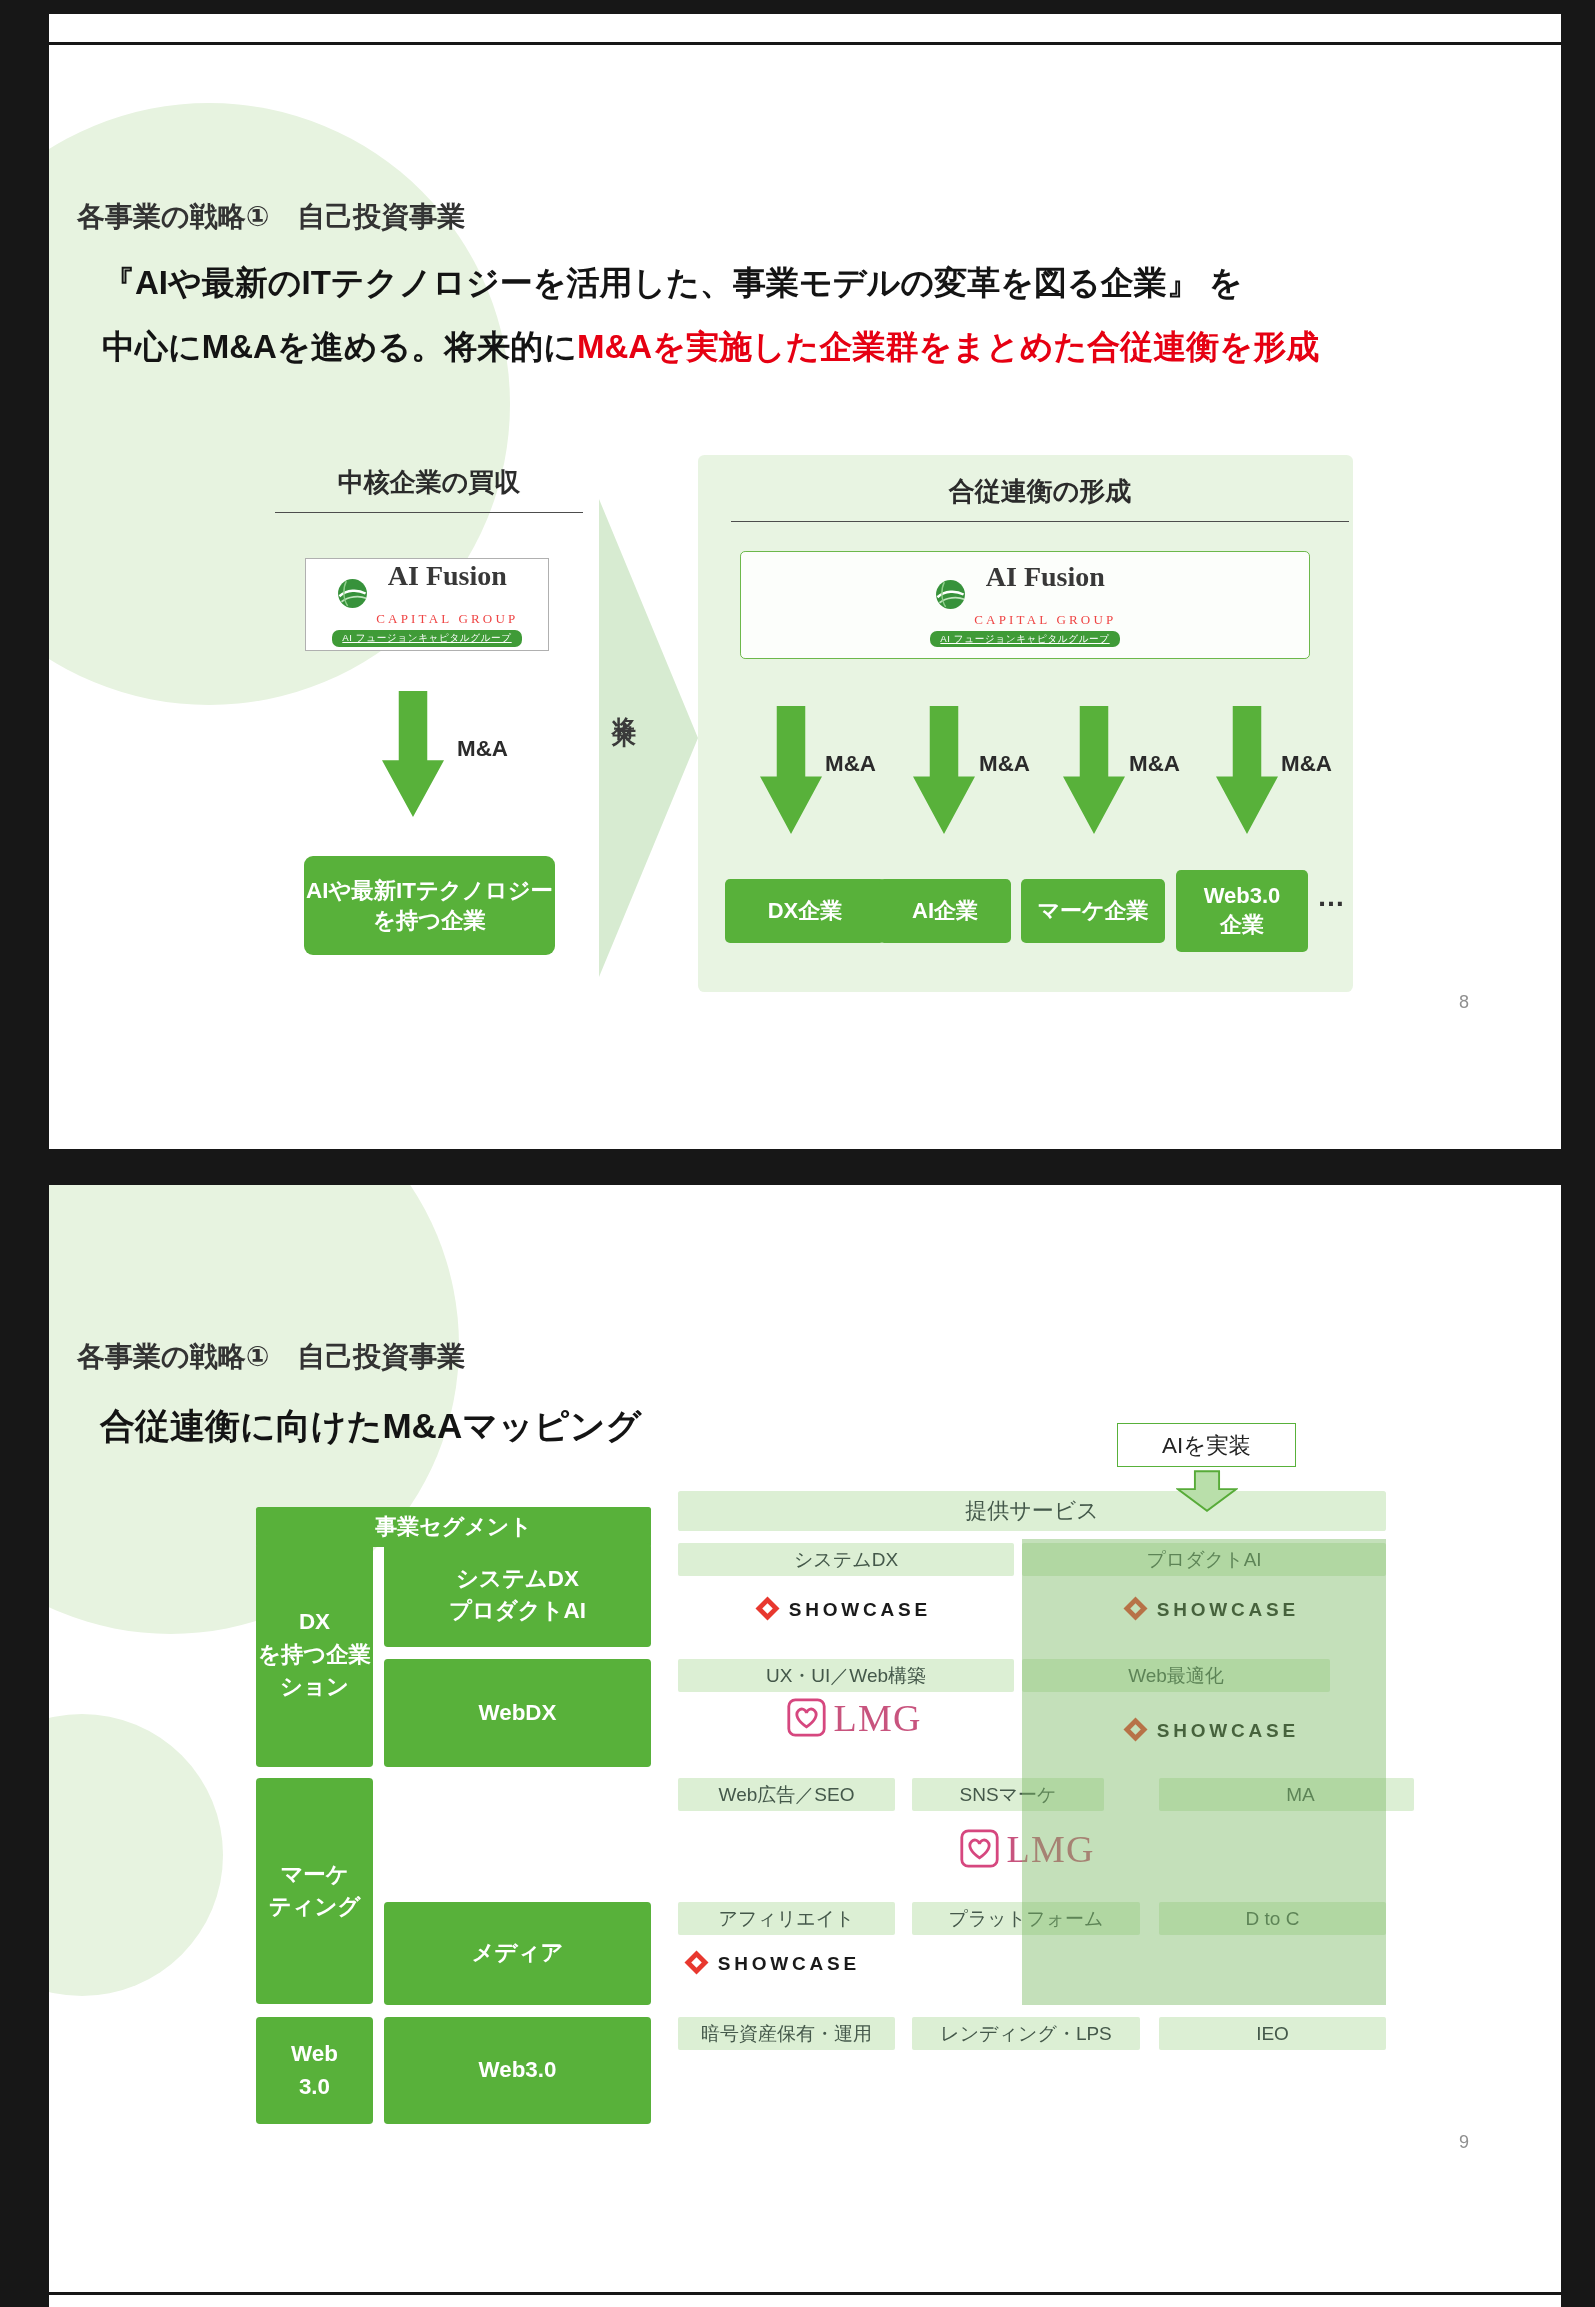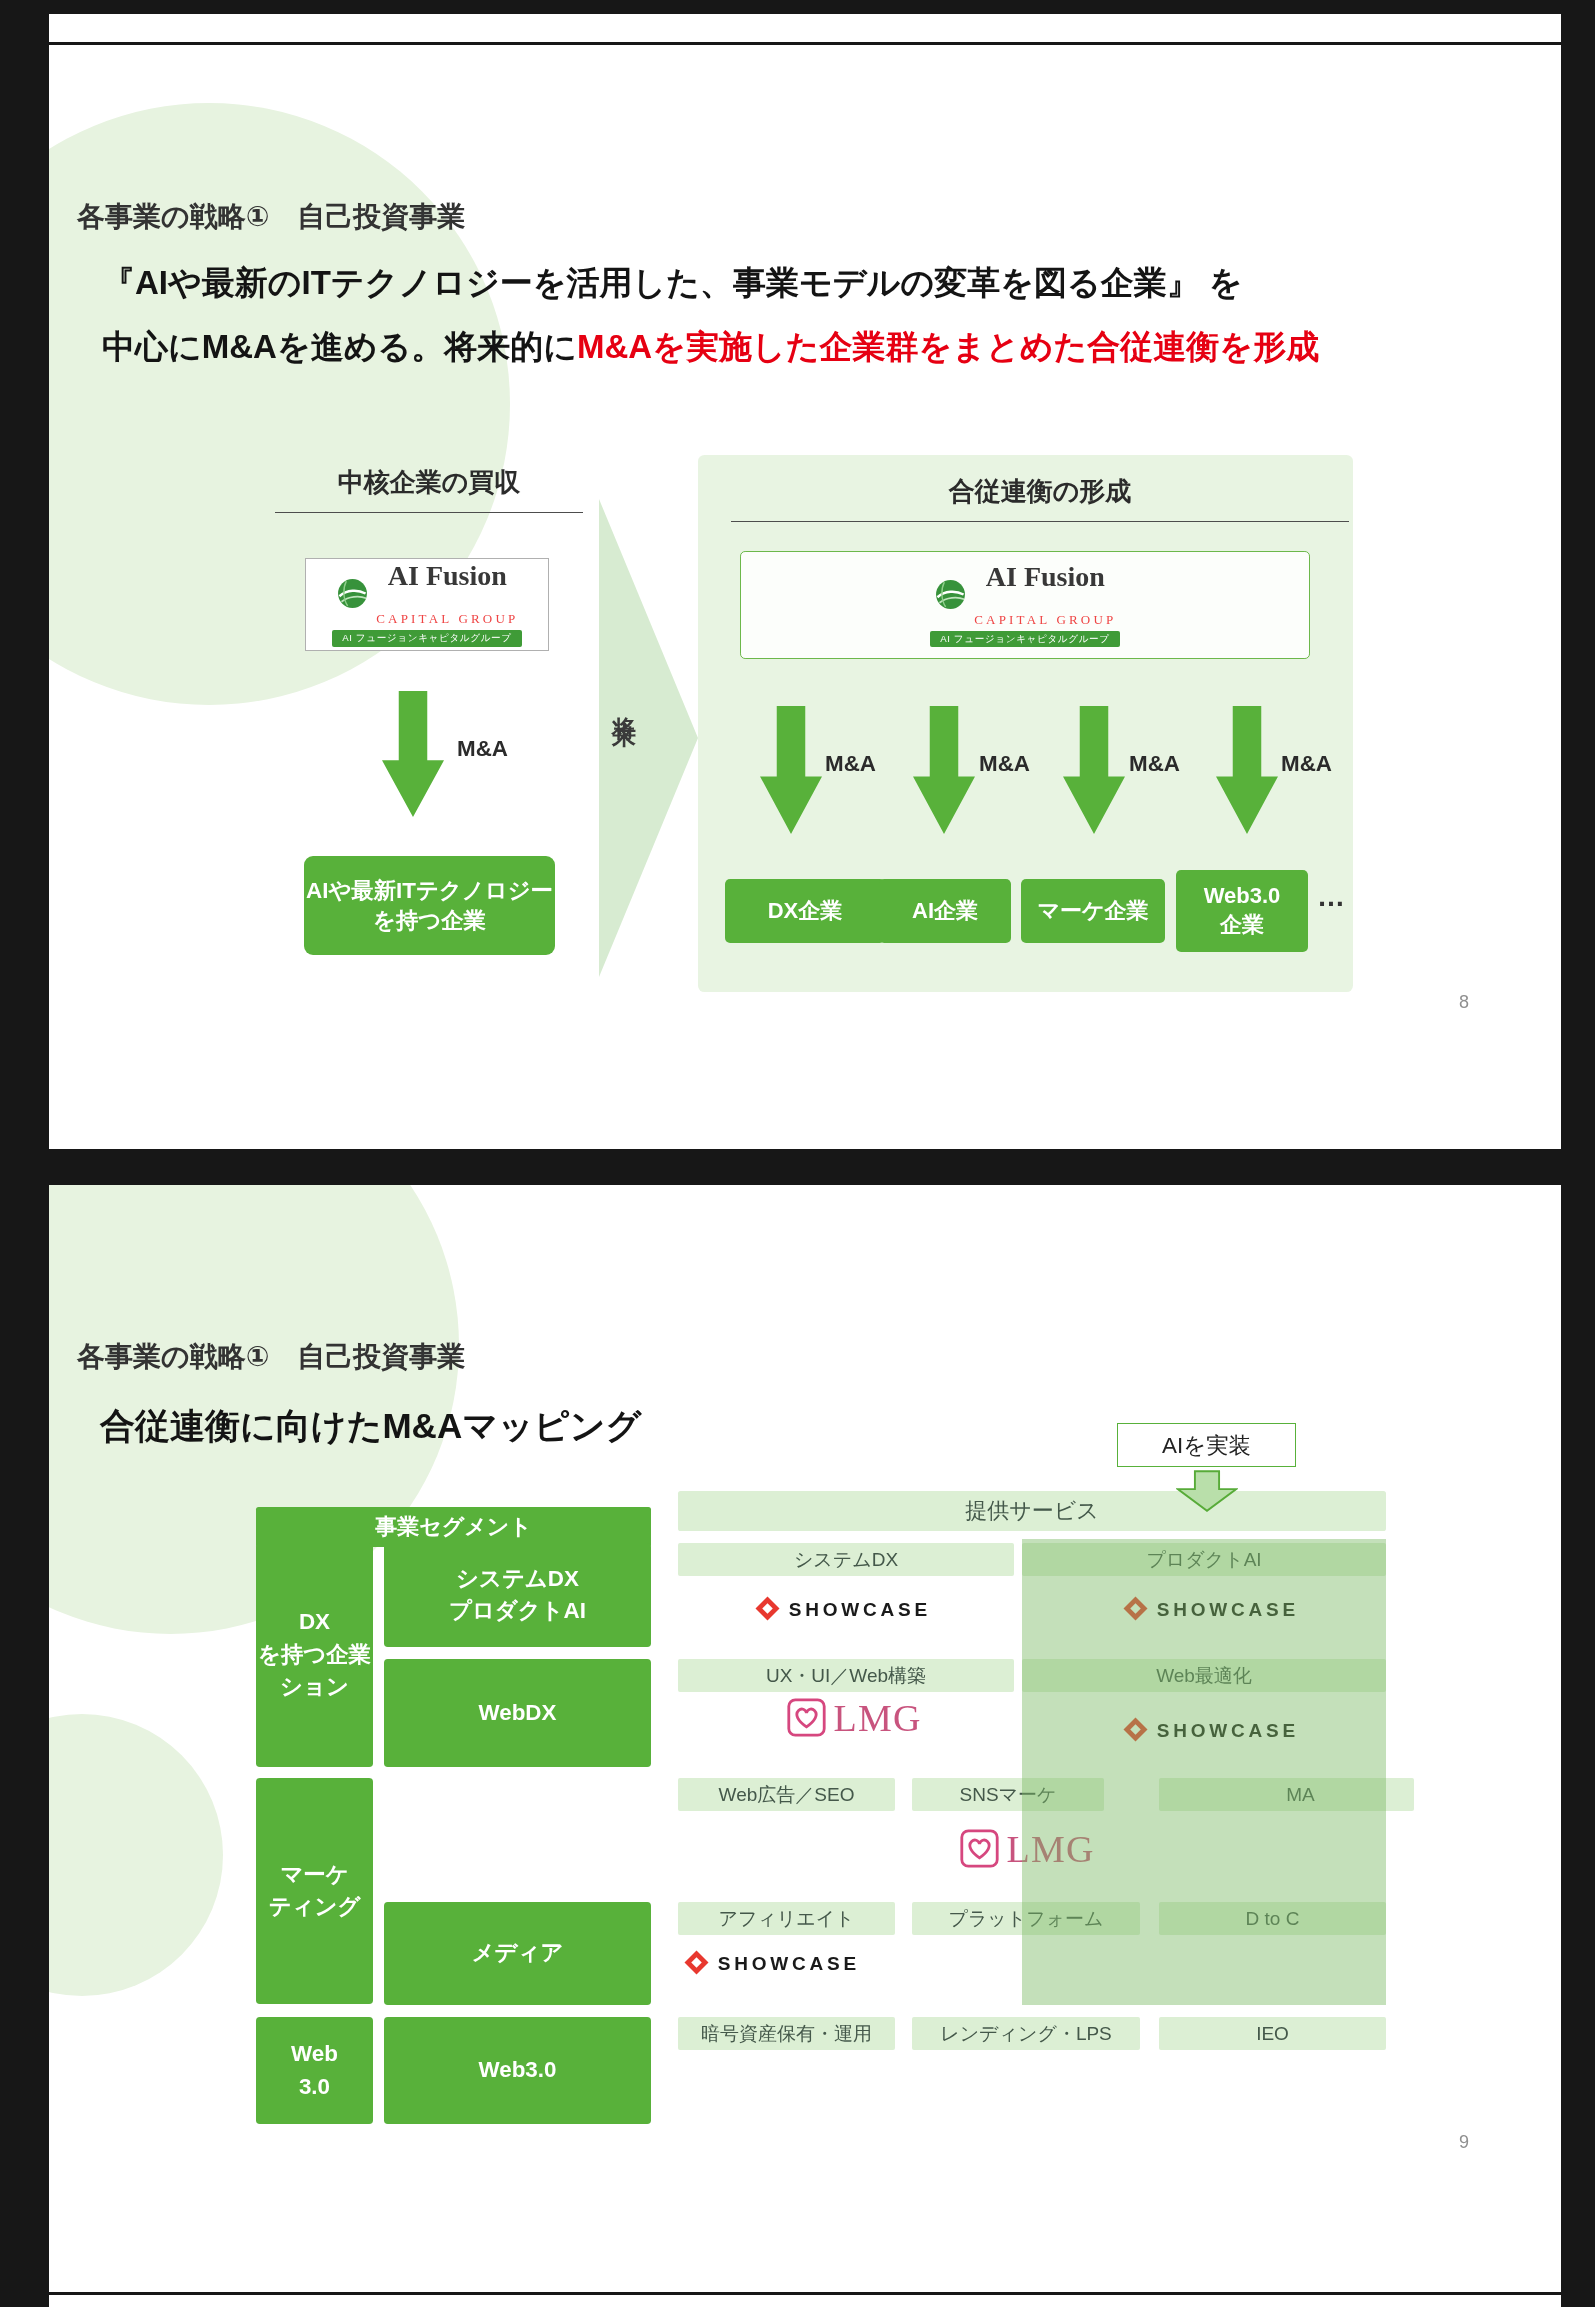--- a/index.html
+++ b/index.html
@@ -53,21 +53,21 @@
     display:flex;align-items:center;justify-content:center;z-index:2;}
   
   .aifusion{display:flex;flex-direction:column;align-items:center;gap:3.2px;}
   .aif-row{display:flex;align-items:center;gap:7.7px;}
   .aif-names{display:flex;flex-direction:column;align-items:center;}
   .aif-name{font-family:"Liberation Serif","DejaVu Serif",serif;font-weight:bold;
     font-size:28px;color:#383838;line-height:1;}
   .aif-sub{font-family:"Liberation Serif","DejaVu Serif",serif;font-size:13px;
     letter-spacing:3.2px;color:#ef4444;margin-top:21px;}
   .aif-tag{background:#3f9b37;color:#ffffff;font-size:9.6px;padding:1.9px 10.3px;
-    border-radius:2px;letter-spacing:0.6px;white-space:nowrap;}
+    border-radius:7px;letter-spacing:0.6px;white-space:nowrap;text-decoration:underline;}
   .showcase{display:flex;align-items:center;gap:7.7px;z-index:2;}
   .sc-text{font-size:19px;font-weight:bold;letter-spacing:3.8px;color:#1a1a1a;}
   .lmg{display:flex;align-items:center;gap:6.4px;z-index:2;}
   .lmg-text{font-family:"Liberation Serif","DejaVu Serif",serif;font-size:38px;
     color:#c8547e;letter-spacing:1.3px;}
 </style>
 </head>
 <body>
 
 <div class="edge-strip edge-top"></div>
@@ -185,21 +185,21 @@
 
   <div class="seg-box preline abs" style="left:335px;top:358px;width:267px;height:104px;">システムDX
 プロダクトAI</div>
   <div class="seg-box abs" style="left:335px;top:474px;width:267px;height:108px;">WebDX</div>
   <div class="seg-box abs" style="left:335px;top:717px;width:267px;height:103px;">メディア</div>
   <div class="seg-box abs" style="left:335px;top:832px;width:267px;height:107px;">Web3.0</div>
 
   <div class="strip abs" style="left:629px;top:358px;width:336px;">システムDX</div>
   <div class="strip abs" style="left:973px;top:358px;width:364px;">プロダクトAI</div>
   <div class="strip abs" style="left:629px;top:474px;width:336px;">UX・UI／Web構築</div>
-  <div class="strip abs" style="left:973px;top:474px;width:364px;">Web最適化</div>
+  <div class="strip abs" style="left:973px;top:474px;width:308px;">Web最適化</div>
   <div class="strip abs" style="left:629px;top:593px;width:217px;">Web広告／SEO</div>
   <div class="strip abs" style="left:863px;top:593px;width:192px;">SNSマーケ</div>
   <div class="strip abs" style="left:1110px;top:593px;width:227px;padding-left:28px;">MA</div>
   <div class="strip abs" style="left:629px;top:717px;width:217px;">アフィリエイト</div>
   <div class="strip abs" style="left:863px;top:717px;width:228px;">プラットフォーム</div>
   <div class="strip abs" style="left:1110px;top:717px;width:227px;">D to C</div>
   <div class="strip abs" style="left:629px;top:832px;width:217px;">暗号資産保有・運用</div>
   <div class="strip abs" style="left:863px;top:832px;width:228px;">レンディング・LPS</div>
   <div class="strip abs" style="left:1110px;top:832px;width:227px;">IEO</div>
 

